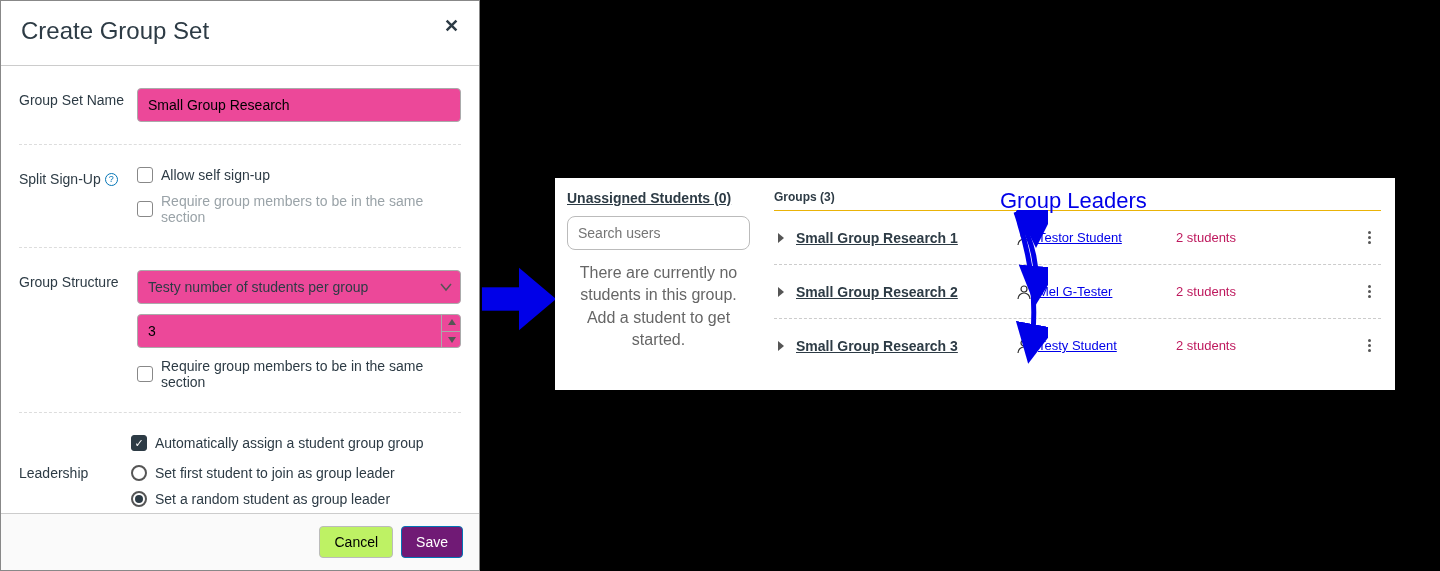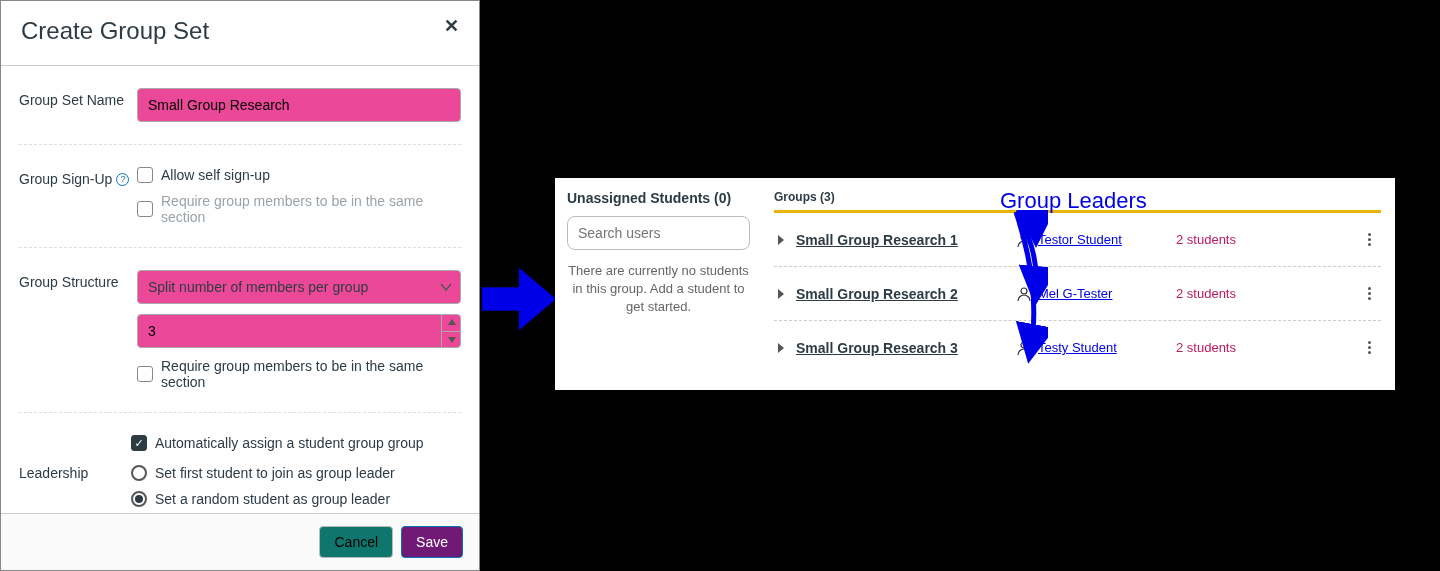--- a/index.html
+++ b/index.html
@@ -122,21 +122,21 @@
 
   .dialog-footer {
     border-top: 1px solid #ccc;
     padding: 12px 16px;
     display: flex; justify-content: flex-end; gap: 8px;
     background: #fafafa;
   }
   .btn {
     border: 1px solid #bbb; border-radius: 4px;
     padding: 7px 14px; font-size: 14px; cursor: pointer;
-    background: #0f766e;
+    background: #bef264;
   }
   .btn-primary { background: #701a75; border-color: #0374b5; color: #fff; }
 
   
   .big-arrow {
     position: absolute;
     left: 480px; top: 260px;
     width: 78px; height: 78px;
     color: #0000e8;
   }
@@ -147,30 +147,30 @@
     left: 555px; top: 178px;
     width: 840px; height: 212px;
     background: #fff;
     display: flex;
     font-size: 14px;
   }
   .unassigned-col {
     width: 205px; flex: 0 0 205px;
     padding: 12px 10px 0 12px;
   }
-  .unassigned-col h4 { font-size: 14px; font-weight: 700; margin-bottom: 10px; }
+  .unassigned-col h4 { font-size: 14px; font-weight: 700; margin-bottom: 10px; text-decoration: underline; }
   .search-box {
     width: 100%; border: 1px solid #bbb; border-radius: 8px;
     padding: 8px 10px; font-size: 14px; color: #666;
   }
-  .empty-msg { color: #666; font-size: 13px; text-align: center; margin-top: 12px; line-height: 1.4; }
+  .empty-msg { color: #666; font-size: 16px; text-align: center; margin-top: 12px; line-height: 1.4; }
 
   .groups-col { flex: 1; padding: 12px 14px 0 14px; position: relative; }
   .groups-col h4 { font-size: 12px; font-weight: 700; margin-bottom: 6px; }
-  .groups-table { border-top: 3px solid #eab308; }
+  .groups-table { border-top: 1px solid #eab308; }
   .group-row {
     display: flex; align-items: center;
     border-bottom: 1px dashed #ccc;
     padding: 16px 0;
     position: relative;
   }
   .group-row:last-child { border-bottom: none; }
   .caret {
     width: 0; height: 0;
     border-top: 5px solid transparent;
@@ -223,40 +223,40 @@
 
     <div class="section">
       <div class="section-label">Group Set Name</div>
       <div class="section-body">
         <input class="text-input" type="text" value="Small Group Research" style="">
       </div>
     </div>
 
     <div class="section">
       <div class="section-label">
-        <span>Group Sign-Up</span>
+        <span>Split Sign-Up</span>
         <span class="help-icon">?</span>
       </div>
       <div class="section-body">
         <div class="checkbox-row">
           <span class="checkbox"></span>
           <span>Allow self sign-up</span>
         </div>
         <div class="checkbox-row cb-disabled">
           <span class="checkbox"></span>
           <span>Require group members to be in the same section</span>
         </div>
       </div>
     </div>
 
     <div class="section">
       <div class="section-label">Group Structure</div>
       <div class="section-body">
         <div class="select-wrap">
-          <div class="select-input">Split number of members per group</div>
+          <div class="select-input">Testy number of students per group</div>
           <div class="chevron">
             <svg class="chev-svg" viewBox="0 0 12 12">
                 <path d="M1 3 L6 9 L11 3" fill="none" stroke="#555" stroke-width="1.5"></path>
               </svg>
           </div>
         </div>
         <div class="number-wrap gap-sm">
           <input class="number-input" type="text" style="padding-right: 24px;" value="3">
           <div class="stepper">
             <div class="step-btn">

